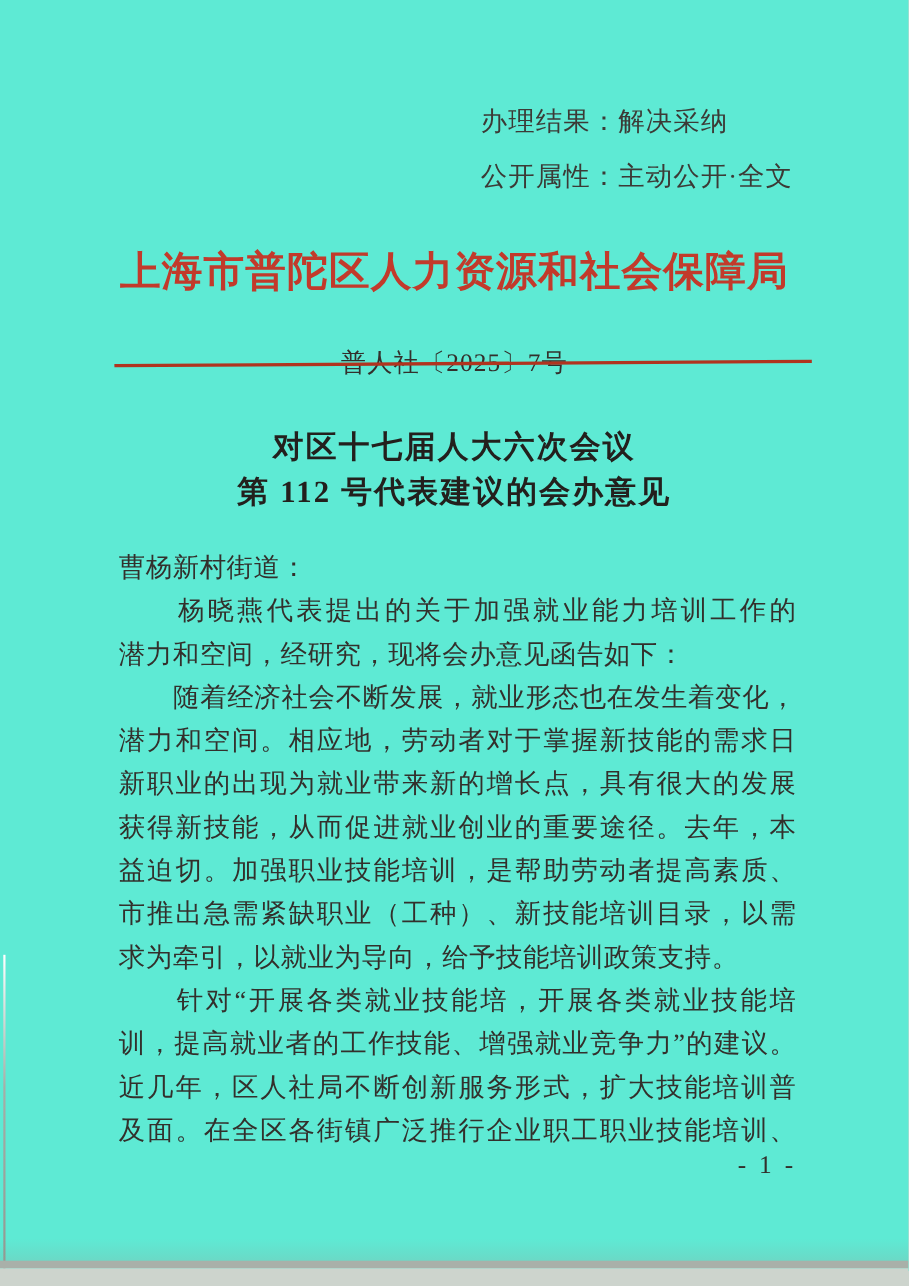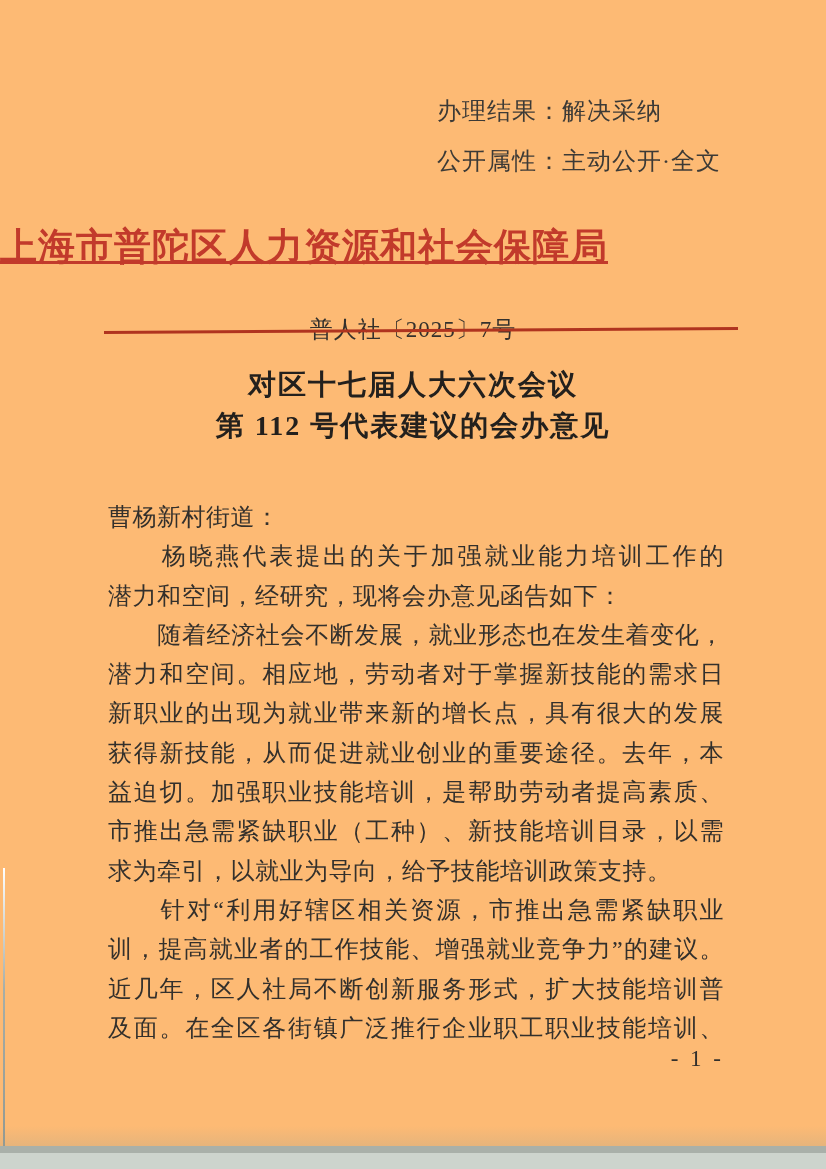--- a/index.html
+++ b/index.html
@@ -1,46 +1,46 @@
 <!DOCTYPE html>
 <html><head>
 <meta charset="utf-8">
 <style>
   html,body { margin:0; padding:0; background:#cdd4cd; }
   .page {
     position:relative; width:826px; height:1169px; margin:0 auto;
-    background:#fdba74; overflow:hidden;
+    background:#5eead4; overflow:hidden;
     font-family:"Liberation Serif","DejaVu Serif",serif;
     color:#2e2b28;
   }
   
   .meta {
     position:absolute; top:86px; left:437px;
     font-size:24px; line-height:50px; color:#3c3a36; letter-spacing:1px;
     white-space:nowrap;
   }
   
   .org-title {
     position:absolute; top:222px; left:0; width:100%;
-    text-align:left; font-size:37px; font-weight:bold;
-    color:#c23a2b; letter-spacing:1px; white-space:nowrap;text-decoration:underline;
+    text-align:center; font-size:37px; font-weight:bold;
+    color:#c23a2b; letter-spacing:1px; white-space:nowrap;
   }
   
   .doc-number {
     position:absolute; top:287px; left:0; width:100%;
     text-align:center; font-size:23px; color:#33302c; letter-spacing:1px;margin-top:27px;
   }
   
   .red-rule {
     position:absolute; top:329px; left:104px; width:634px; height:3px;
     background:#b0341f; transform:rotate(-0.35deg);
   }
   
   .doc-title {
-    position:absolute; top:364px; left:0; width:100%;
+    position:absolute; top:386px; left:0; width:100%;
     text-align:center; font-weight:bold; color:#23201d;
     font-size:28px; line-height:41px; letter-spacing:2px;
   }
   
   .body-text {
     position:absolute; top:498px; left:108px; width:616px;
     font-size:24px; line-height:39.3px; color:#33302c; letter-spacing:0.5px;
   }
   .bline { text-align:justify; text-align-last:justify; white-space:nowrap; }
   .bline.nf { text-align:right; text-align-last:left; }
@@ -92,21 +92,21 @@
     <div class="bline nf">曹杨新村街道：</div>
     <div class="bline">　　杨晓燕代表提出的关于加强就业能力培训工作的</div>
     <div class="bline nf">潜力和空间，经研究，现将会办意见函告如下：</div>
     <div class="bline">　　随着经济社会不断发展，就业形态也在发生着变化，</div>
     <div class="bline">潜力和空间。相应地，劳动者对于掌握新技能的需求日</div>
     <div class="bline">新职业的出现为就业带来新的增长点，具有很大的发展</div>
     <div class="bline">获得新技能，从而促进就业创业的重要途径。去年，本</div>
     <div class="bline">益迫切。加强职业技能培训，是帮助劳动者提高素质、</div>
     <div class="bline">市推出急需紧缺职业（工种）、新技能培训目录，以需</div>
     <div class="bline nf">求为牵引，以就业为导向，给予技能培训政策支持。</div>
-    <div class="bline">　　针对“利用好辖区相关资源，市推出急需紧缺职业</div>
+    <div class="bline">　　针对“开展各类就业技能培，开展各类就业技能培</div>
     <div class="bline">训，提高就业者的工作技能、增强就业竞争力”的建议。</div>
     <div class="bline">近几年，区人社局不断创新服务形式，扩大技能培训普</div>
     <div class="bline">及面。在全区各街镇广泛推行企业职工职业技能培训、</div>
   </div>
 
   <div class="page-number">- 1 -</div>
 
   <div class="edge-left"></div>
   <div class="bottom-smudge"></div>
   <div class="bottom-edge"></div>

